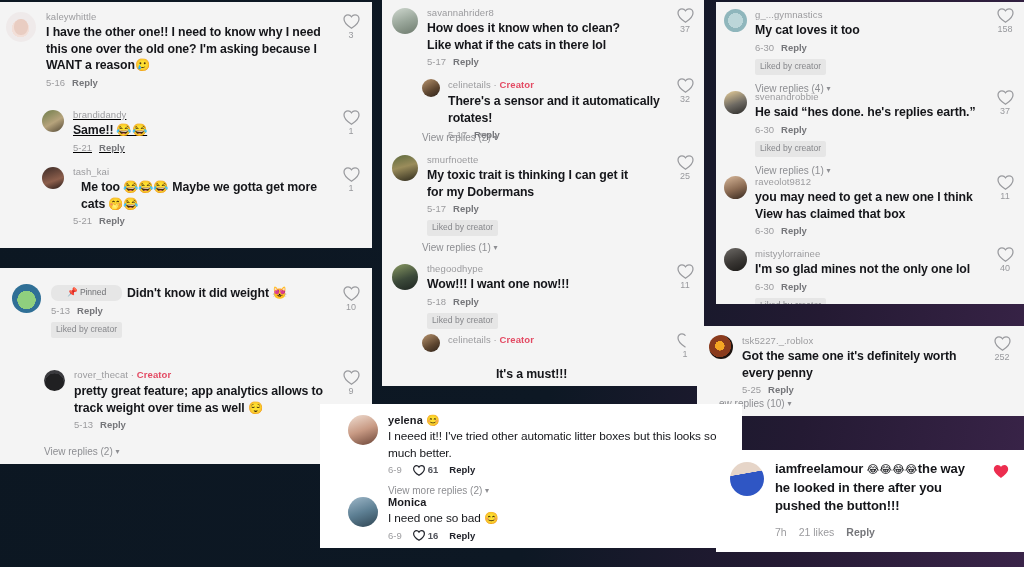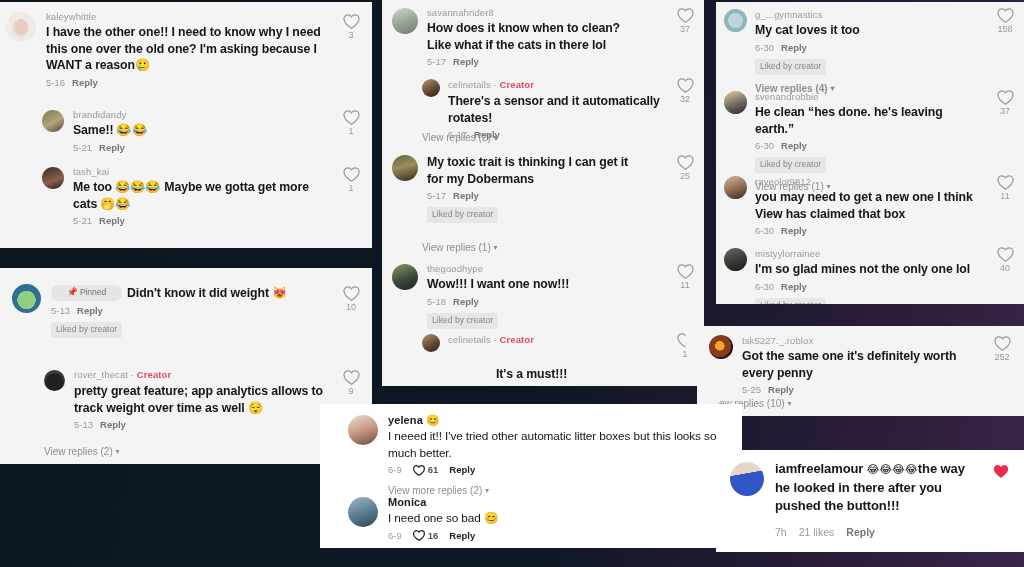--- a/index.html
+++ b/index.html
@@ -157,21 +157,21 @@
           </div>
         </div>
       </div>
       <div class="likecol" style="left:338px; top:12px;">
         <svg width="17" height="15" viewBox="0 0 20 18">
             <path d="M10 17C10 17 1 11.4 1 5.9 1 3.2 3.1 1 5.8 1 7.5 1 9.1 1.9 10 3.3 10.9 1.9 12.5 1 14.2 1 16.9 1 19 3.2 19 5.9 19 11.4 10 17 10 17z" fill="none" stroke="#9a9b9f" stroke-width="1.5"></path>
           </svg>
         <span>3</span>
       </div>
 
-      <div class="cmt" style="position:absolute; left:42px; top:106px; width:290px;">
+      <div class="cmt" style="position:absolute; left:42px; top:106px; width:290px;text-decoration:underline;">
         <div class="av a-brandi" style="width:22px;height:22px;margin-right:9px;margin-top:2px;"></div>
         <div class="body">
           <div class="uname">brandidandy</div>
           <div class="txt" style="margin-top:1px;">Same!! 😂😂</div>
           <div class="meta">
             <span>5-21</span>
             <span class="reply">Reply</span>
           </div>
         </div>
       </div>
@@ -179,21 +179,21 @@
         <svg width="17" height="15" viewBox="0 0 20 18">
             <path d="M10 17C10 17 1 11.4 1 5.9 1 3.2 3.1 1 5.8 1 7.5 1 9.1 1.9 10 3.3 10.9 1.9 12.5 1 14.2 1 16.9 1 19 3.2 19 5.9 19 11.4 10 17 10 17z" fill="none" stroke="#9a9b9f" stroke-width="1.5"></path>
           </svg>
         <span>1</span>
       </div>
 
       <div class="cmt" style="position:absolute; left:42px; top:163px; width:290px;">
         <div class="av a-tash" style="width:22px;height:22px;margin-right:9px;margin-top:2px;"></div>
         <div class="body">
           <div class="uname">tash_kai</div>
-          <div class="txt" style="margin-top:1px;">Me too 😂😂😂 Maybe we gotta get more cats 🤭😂</div>
+          <div class="txt" style="margin-top:1px;margin-left:8px;">Me too 😂😂😂 Maybe we gotta get more cats 🤭😂</div>
           <div class="meta">
             <span>5-21</span>
             <span class="reply">Reply</span>
           </div>
         </div>
       </div>
       <div class="likecol" style="left:338px; top:165px;">
         <svg width="17" height="15" viewBox="0 0 20 18">
             <path d="M10 17C10 17 1 11.4 1 5.9 1 3.2 3.1 1 5.8 1 7.5 1 9.1 1.9 10 3.3 10.9 1.9 12.5 1 14.2 1 16.9 1 19 3.2 19 5.9 19 11.4 10 17 10 17z" fill="none" stroke="#9a9b9f" stroke-width="1.5"></path>
           </svg>
@@ -299,20 +299,21 @@
       </div>
 
       <div class="viewreplies" style="position:absolute; left:40px; top:130px;">
         <span>View replies (2)</span>
         <span class="chev">▾</span>
       </div>
 
       <div class="cmt" style="position:absolute; left:10px; top:153px; width:245px;">
         <div class="av a-smurf" style="width:26px;height:26px;margin-right:9px;margin-top:2px;"></div>
         <div class="body">
+          <div class="uname">smurfnoette</div>
           <div class="txt" style="margin-top:1px;">My toxic trait is thinking I can get it for my Dobermans</div>
           <div class="meta">
             <span>5-17</span>
             <span class="reply">Reply</span>
           </div>
           <div class="badge">Liked by creator</div>
         </div>
       </div>
       <div class="likecol" style="left:290px; top:155px;">
         <svg width="17" height="15" viewBox="0 0 20 18">
@@ -374,38 +375,38 @@
       <div class="cmt" style="position:absolute; left:8px; top:6px; width:250px;">
         <div class="av a-gym" style="width:23px;height:23px;margin-right:8px;margin-top:1px;"></div>
         <div class="body">
           <div class="uname">g_...gymnastics</div>
           <div class="txt" style="margin-top:1px;">My cat loves it too</div>
           <div class="meta">
             <span>6-30</span>
             <span class="reply">Reply</span>
           </div>
           <div class="badge">Liked by creator</div>
-          <div class="viewreplies" style="margin-top:6px;font-weight:bold;">
+          <div class="viewreplies" style="margin-top:6px;">
             <span>View replies (4)</span>
             <span class="chev">▾</span>
           </div>
         </div>
       </div>
       <div class="likecol" style="left:276px; top:6px;">
         <svg width="17" height="15" viewBox="0 0 20 18">
             <path d="M10 17C10 17 1 11.4 1 5.9 1 3.2 3.1 1 5.8 1 7.5 1 9.1 1.9 10 3.3 10.9 1.9 12.5 1 14.2 1 16.9 1 19 3.2 19 5.9 19 11.4 10 17 10 17z" fill="none" stroke="#9a9b9f" stroke-width="1.5"></path>
           </svg>
         <span>158</span>
       </div>
 
       <div class="cmt" style="position:absolute; left:8px; top:88px; width:255px;">
         <div class="av a-sven" style="width:23px;height:23px;margin-right:8px;margin-top:1px;"></div>
         <div class="body">
           <div class="uname">svenandrobbie</div>
-          <div class="txt" style="margin-top:1px;">He clean “hes done. he's leaving earth.”</div>
+          <div class="txt" style="margin-top:1px;">He said “hes done. he's replies earth.”</div>
           <div class="meta">
             <span>6-30</span>
             <span class="reply">Reply</span>
           </div>
           <div class="badge">Liked by creator</div>
           <div class="viewreplies" style="margin-top:6px;">
             <span>View replies (1)</span>
             <span class="chev">▾</span>
           </div>
         </div>

